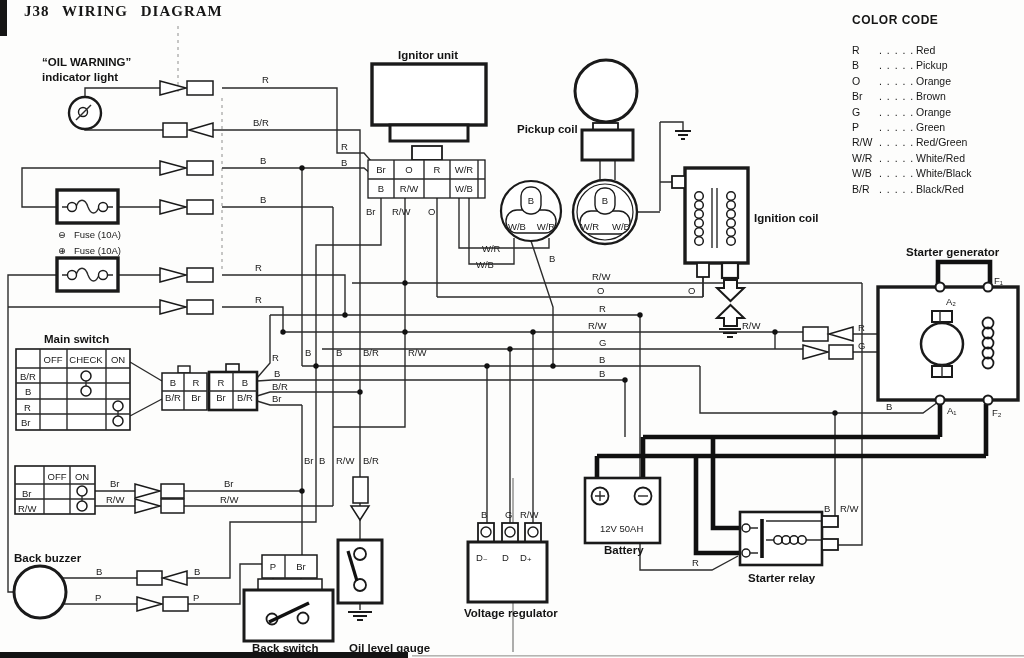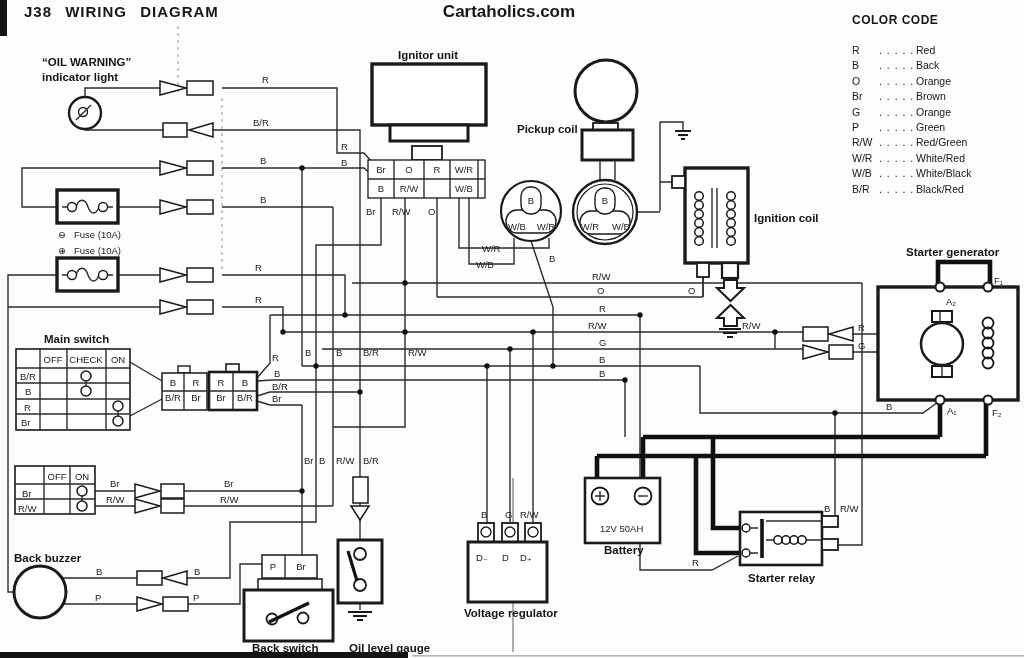--- a/index.html
+++ b/index.html
@@ -1,19 +1,19 @@
 <!DOCTYPE html>
 <html><head>
 <meta charset="utf-8">
 <style>
   html,body{margin:0;padding:0;background:#e8e8e6;}
   .page{position:relative;width:1024px;height:658px;background:#fdfdfc;overflow:hidden;
         font-family:"Liberation Sans","DejaVu Sans",sans-serif;color:#161616;}
   .title{position:absolute;left:24px;top:3px;font-size:15px;font-weight:bold;
-         letter-spacing:1px;word-spacing:8px;}
+         letter-spacing:1px;word-spacing:8px;font-family:Liberation Serif, serif;}
   .watermark{position:absolute;left:424px;top:2px;width:170px;text-align:center;
          font-size:17px;font-weight:bold;}
   .colorcode{position:absolute;left:852px;top:13px;width:162px;font-size:10.5px;}
   .cc-head{font-weight:bold;font-size:12px;letter-spacing:.5px;margin-bottom:17px;}
   .cc-line{position:relative;height:15.4px;white-space:nowrap;}
   .cc-code{position:absolute;left:0;top:0;}
   .cc-dots{position:absolute;left:27px;top:0;width:35px;overflow:hidden;letter-spacing:1px;}
   .cc-name{position:absolute;left:64px;top:0;}
   svg{position:absolute;left:0;top:0;}
   .wt{fill:none;stroke:#2b2b2b;stroke-width:1.4;}
@@ -23,34 +23,33 @@
   .lbl-c{font:600 11.5px "Liberation Sans","DejaVu Sans",sans-serif;fill:#141414;}
   .lbl-w{font:9.5px "Liberation Sans","DejaVu Sans",sans-serif;fill:#202020;}
   text{user-select:none;}
 </style>
 </head>
 <body>
 
 <div class="page">
 
   <div class="title">J38 WIRING DIAGRAM</div>
-  <div class="watermark">Cartaholics.com</div>
 
   <div class="colorcode">
     <div class="cc-head">COLOR CODE</div>
     <div>
         <div class="cc-line">
           <span class="cc-code">R</span>
           <span class="cc-dots">. . . . . . . . . .</span>
           <span class="cc-name">Red</span>
         </div>
         <div class="cc-line">
           <span class="cc-code">B</span>
           <span class="cc-dots">. . . . . . . . . .</span>
-          <span class="cc-name">Back</span>
+          <span class="cc-name">Pickup</span>
         </div>
         <div class="cc-line">
           <span class="cc-code">O</span>
           <span class="cc-dots">. . . . . . . . . .</span>
           <span class="cc-name">Orange</span>
         </div>
         <div class="cc-line">
           <span class="cc-code">Br</span>
           <span class="cc-dots">. . . . . . . . . .</span>
           <span class="cc-name">Brown</span>

